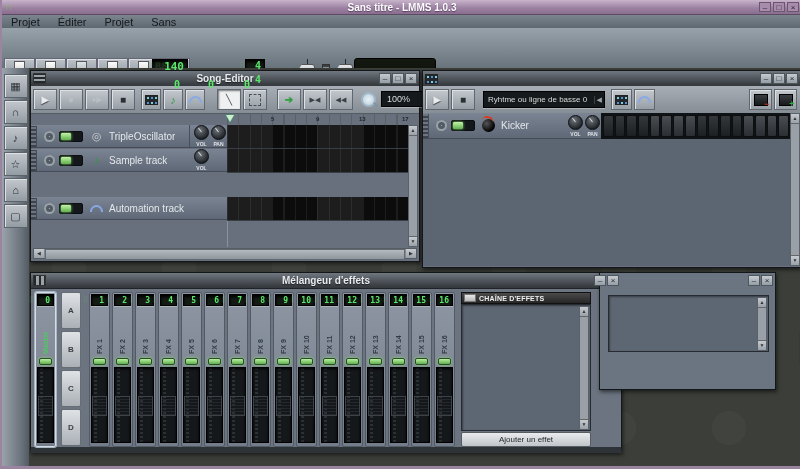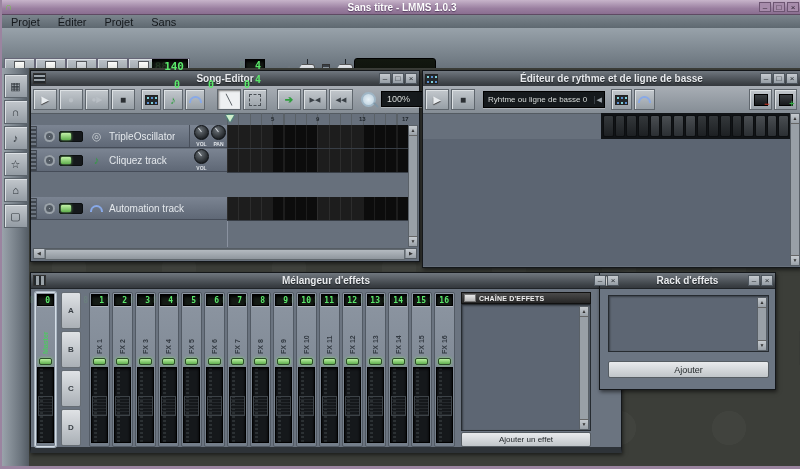--- a/index.html
+++ b/index.html
@@ -386,21 +386,21 @@
         <div class="tcontent"></div>
       </div>
       <div class="trow" style="top:78px;width:377px;">
         <div class="tpanel">
           <span class="grip"></span>
           <span class="gear"></span>
           <span class="ledsw"></span>
           <span class="ticon">
               <span class="grn" style="font-size:11px;">♪</span>
             </span>
-          <span class="tname">Cliquez track</span>
+          <span class="tname">Sample track</span>
           <span style="margin-left:auto;display:flex;padding-left:3px;">
             <span class="kwrap">
                 <span class="knob"></span>
                 <span class="klabel">VOL</span>
               </span>
             <span class="kwrap" style="visibility:hidden;">
                 <span class="knob"></span>
               </span>
           </span>
         </div>
@@ -429,21 +429,20 @@
       <div class="hscroll" style="left:2px;top:177px;width:384px;">
         <span class="ha" style="left:0;">◀</span>
         <span class="hh"></span>
         <span class="ha" style="right:0;">▶</span>
       </div>
     </div>
 
     <div class="win" style="left:393px;top:2px;width:379px;height:198px;">
       <div class="wtitle">
         <span class="wic dotgrid" style="width:11px;height:8px;"></span>
-        <span class="wt">Éditeur de rythme et de ligne de basse</span>
       </div>
       <div class="wctl">
         <span>–</span>
         <span>□</span>
         <span>×</span>
       </div>
       <div class="wtool">
         <div class="sbtn" style="left:2px;color:#e8ecef;text-shadow:0 1px 1px #333;">
             <span>▶</span>
           </div>
@@ -466,20 +465,39 @@
             </span>
           </div>
         <div class="sbtn" style="left:351px;width:23px;">
             <span class="stepbtn-ic">
               <span class="pm" style="color:#35b045;">+</span>
             </span>
           </div>
       </div>
 
       <div class="trow" style="top:42px;width:368px;height:26px;">
+        <div class="tpanel" style="width:178px;height:26px;">
+          <span class="grip" style="height:24px;"></span>
+          <span class="gear"></span>
+          <span class="ledsw"></span>
+          <span class="ticon">
+              <span class="kick"></span>
+            </span>
+          <span class="tname">Kicker</span>
+          <span style="margin-left:auto;display:flex;padding-left:3px;">
+            <span class="kwrap">
+                <span class="knob"></span>
+                <span class="klabel">VOL</span>
+              </span>
+            <span class="kwrap">
+                <span class="knob"></span>
+                <span class="klabel">PAN</span>
+              </span>
+          </span>
+        </div>
         <div class="steps" style="left:178px;top:0;width:190px;height:26px;">
             <div class="step"></div>
             <div class="step"></div>
             <div class="step"></div>
             <div class="step"></div>
             <div class="step"></div>
             <div class="step"></div>
             <div class="step"></div>
             <div class="step"></div>
             <div class="step"></div>
@@ -715,31 +733,26 @@
       <div class="panelbox" style="left:430px;top:31px;width:130px;height:127px;">
         <div class="vscroll" style="right:1px;top:1px;height:124px;left:auto;">
           <span class="sa" style="top:0;">▲</span>
           <span class="sa" style="bottom:0;border-top:1px solid #666;border-bottom:none;">▼</span>
         </div>
       </div>
       <div class="pushbtn" style="left:430px;top:159px;width:130px;height:15px;font-size:8px;">Ajouter un effet</div>
     </div>
 
     <div class="win" style="left:570px;top:204px;width:177px;height:118px;background:#6b7582;">
-      <div class="wtitle">
-        <span class="wic ic-gauge" style="width:10px;height:10px;"></span>
-        <span class="wt">Rack d'effets</span>
-      </div>
       <div class="wctl">
         <span>–</span>
         <span>×</span>
       </div>
       <div class="panelbox" style="left:8px;top:22px;width:161px;height:57px;">
         <div class="vscroll" style="right:1px;top:1px;height:54px;left:auto;">
           <span class="sa" style="top:0;">▲</span>
           <span class="sa" style="bottom:0;border-top:1px solid #666;border-bottom:none;">▼</span>
         </div>
       </div>
-      <div class="pushbtn" style="left:8px;top:88px;width:161px;height:17px;">Ajouter</div>
     </div>
 
   </div>
 </div>
 
 </body></html>

